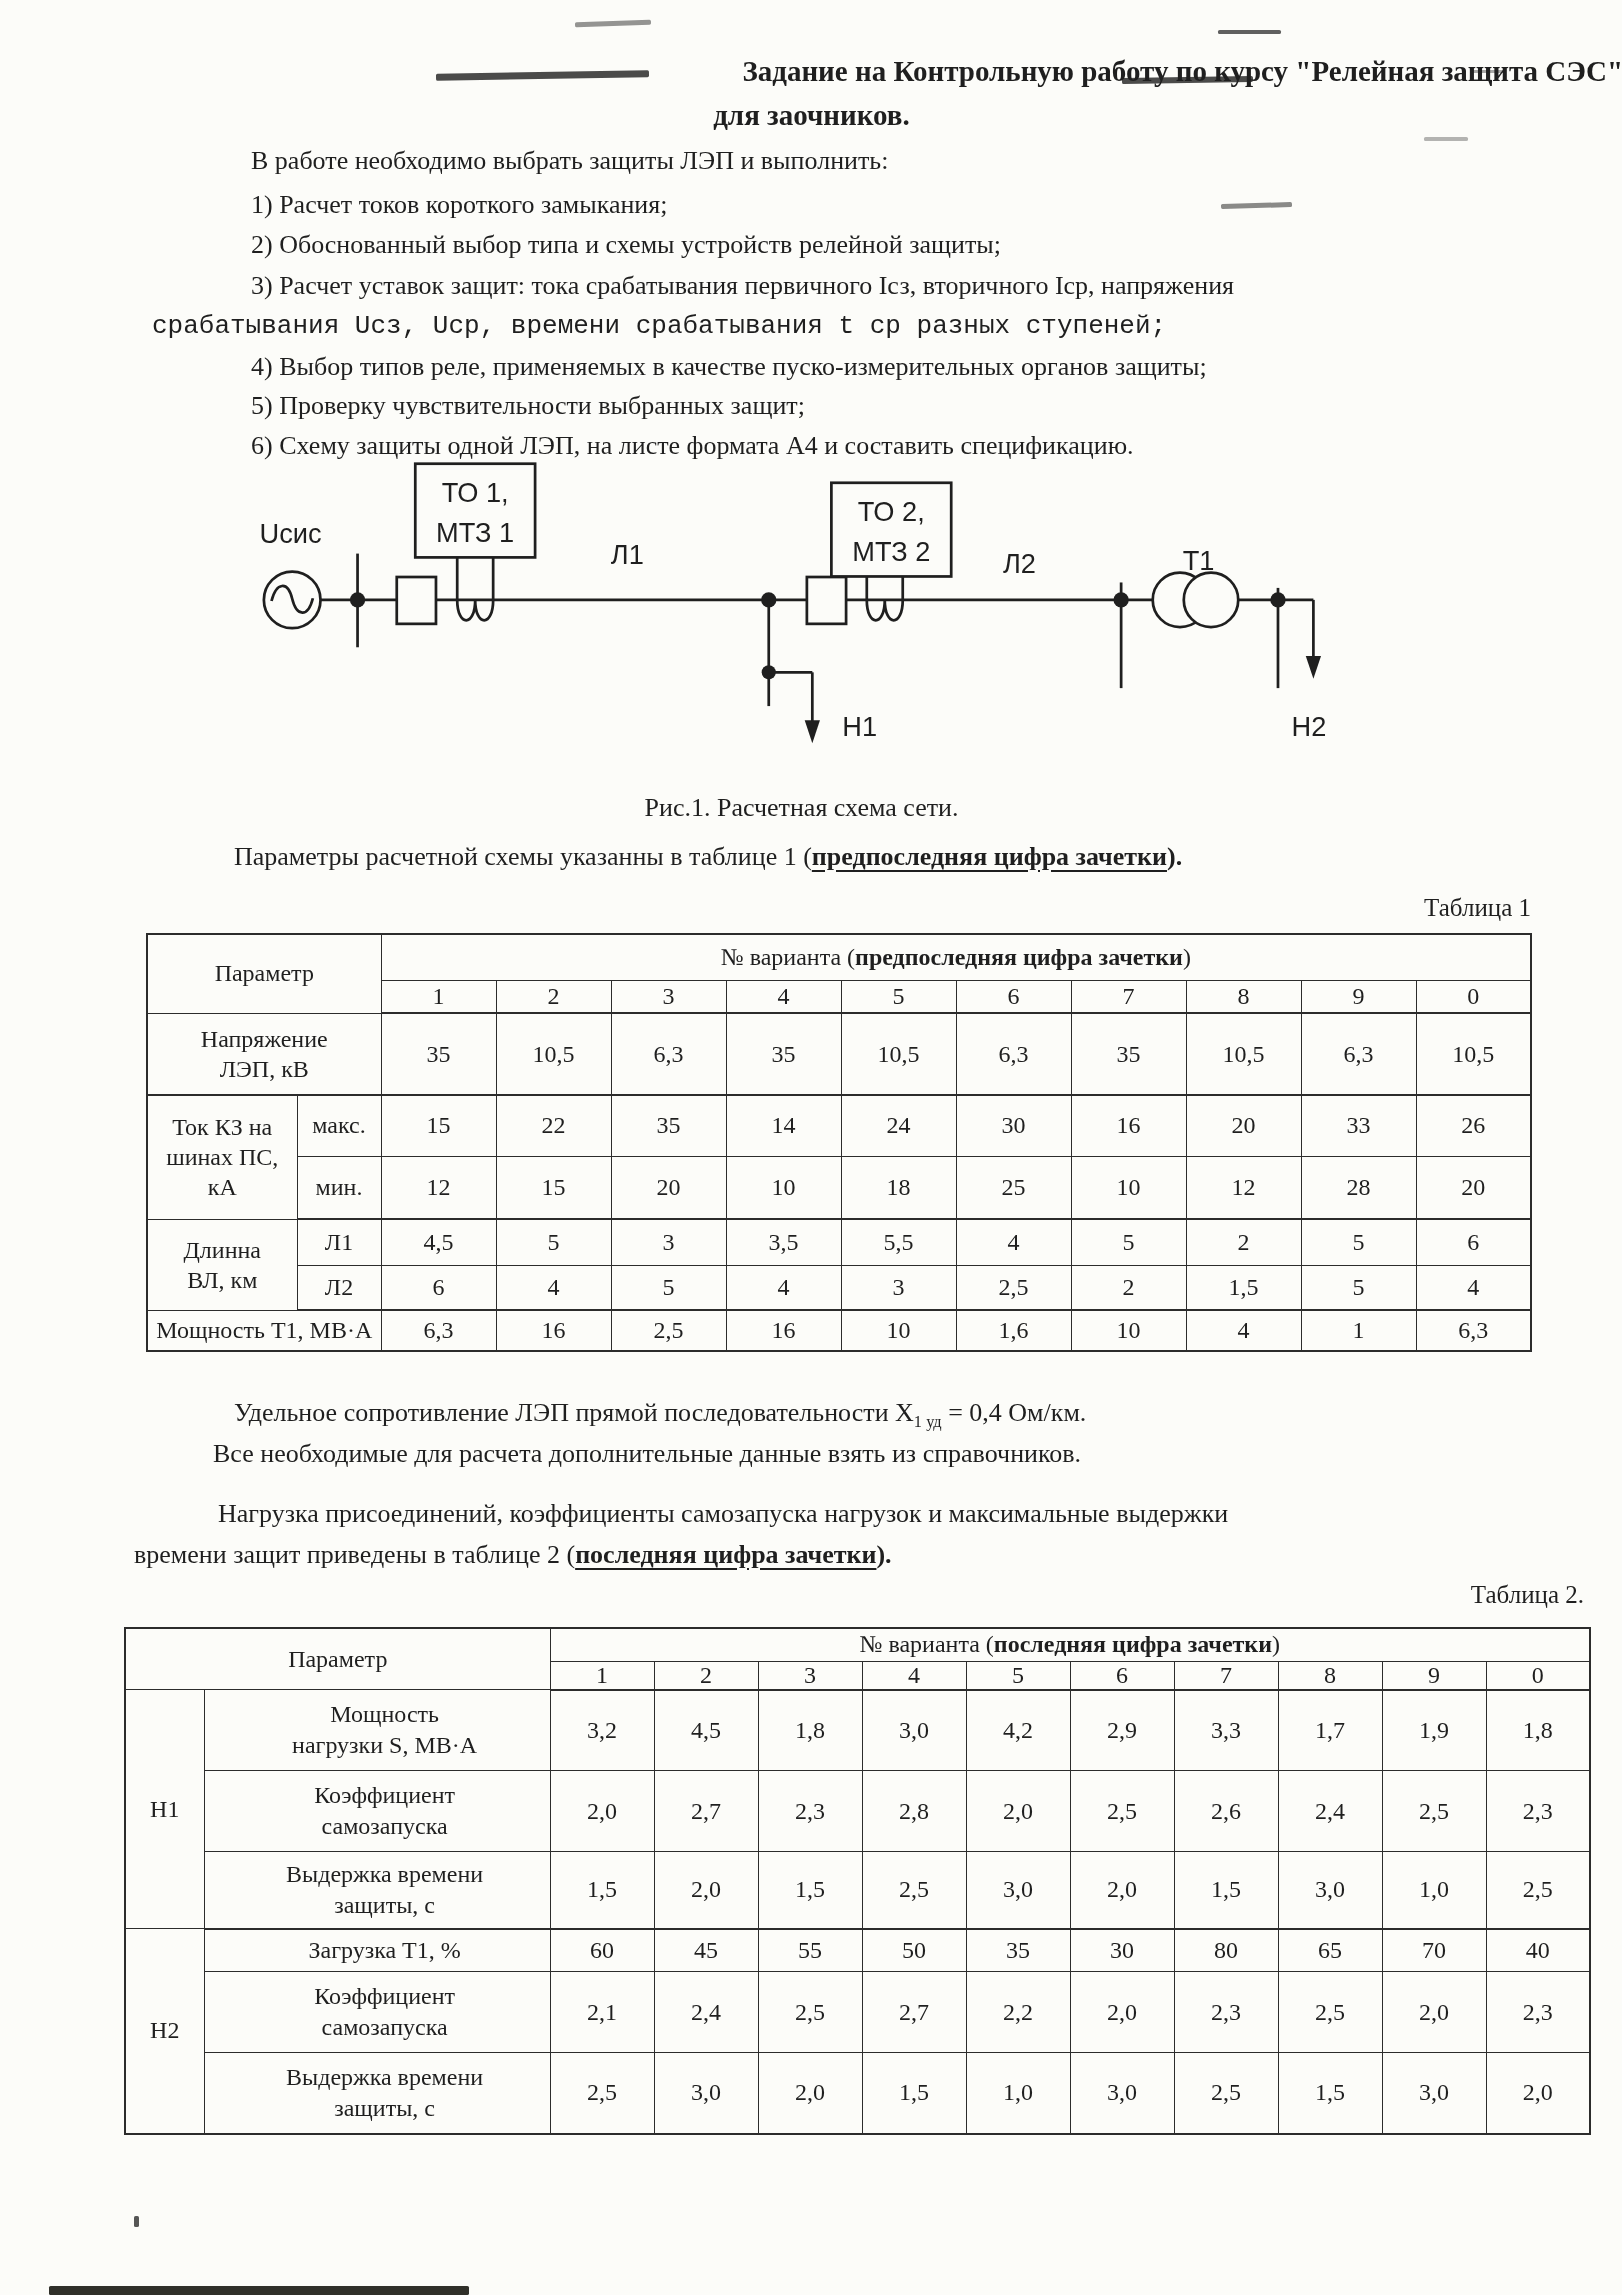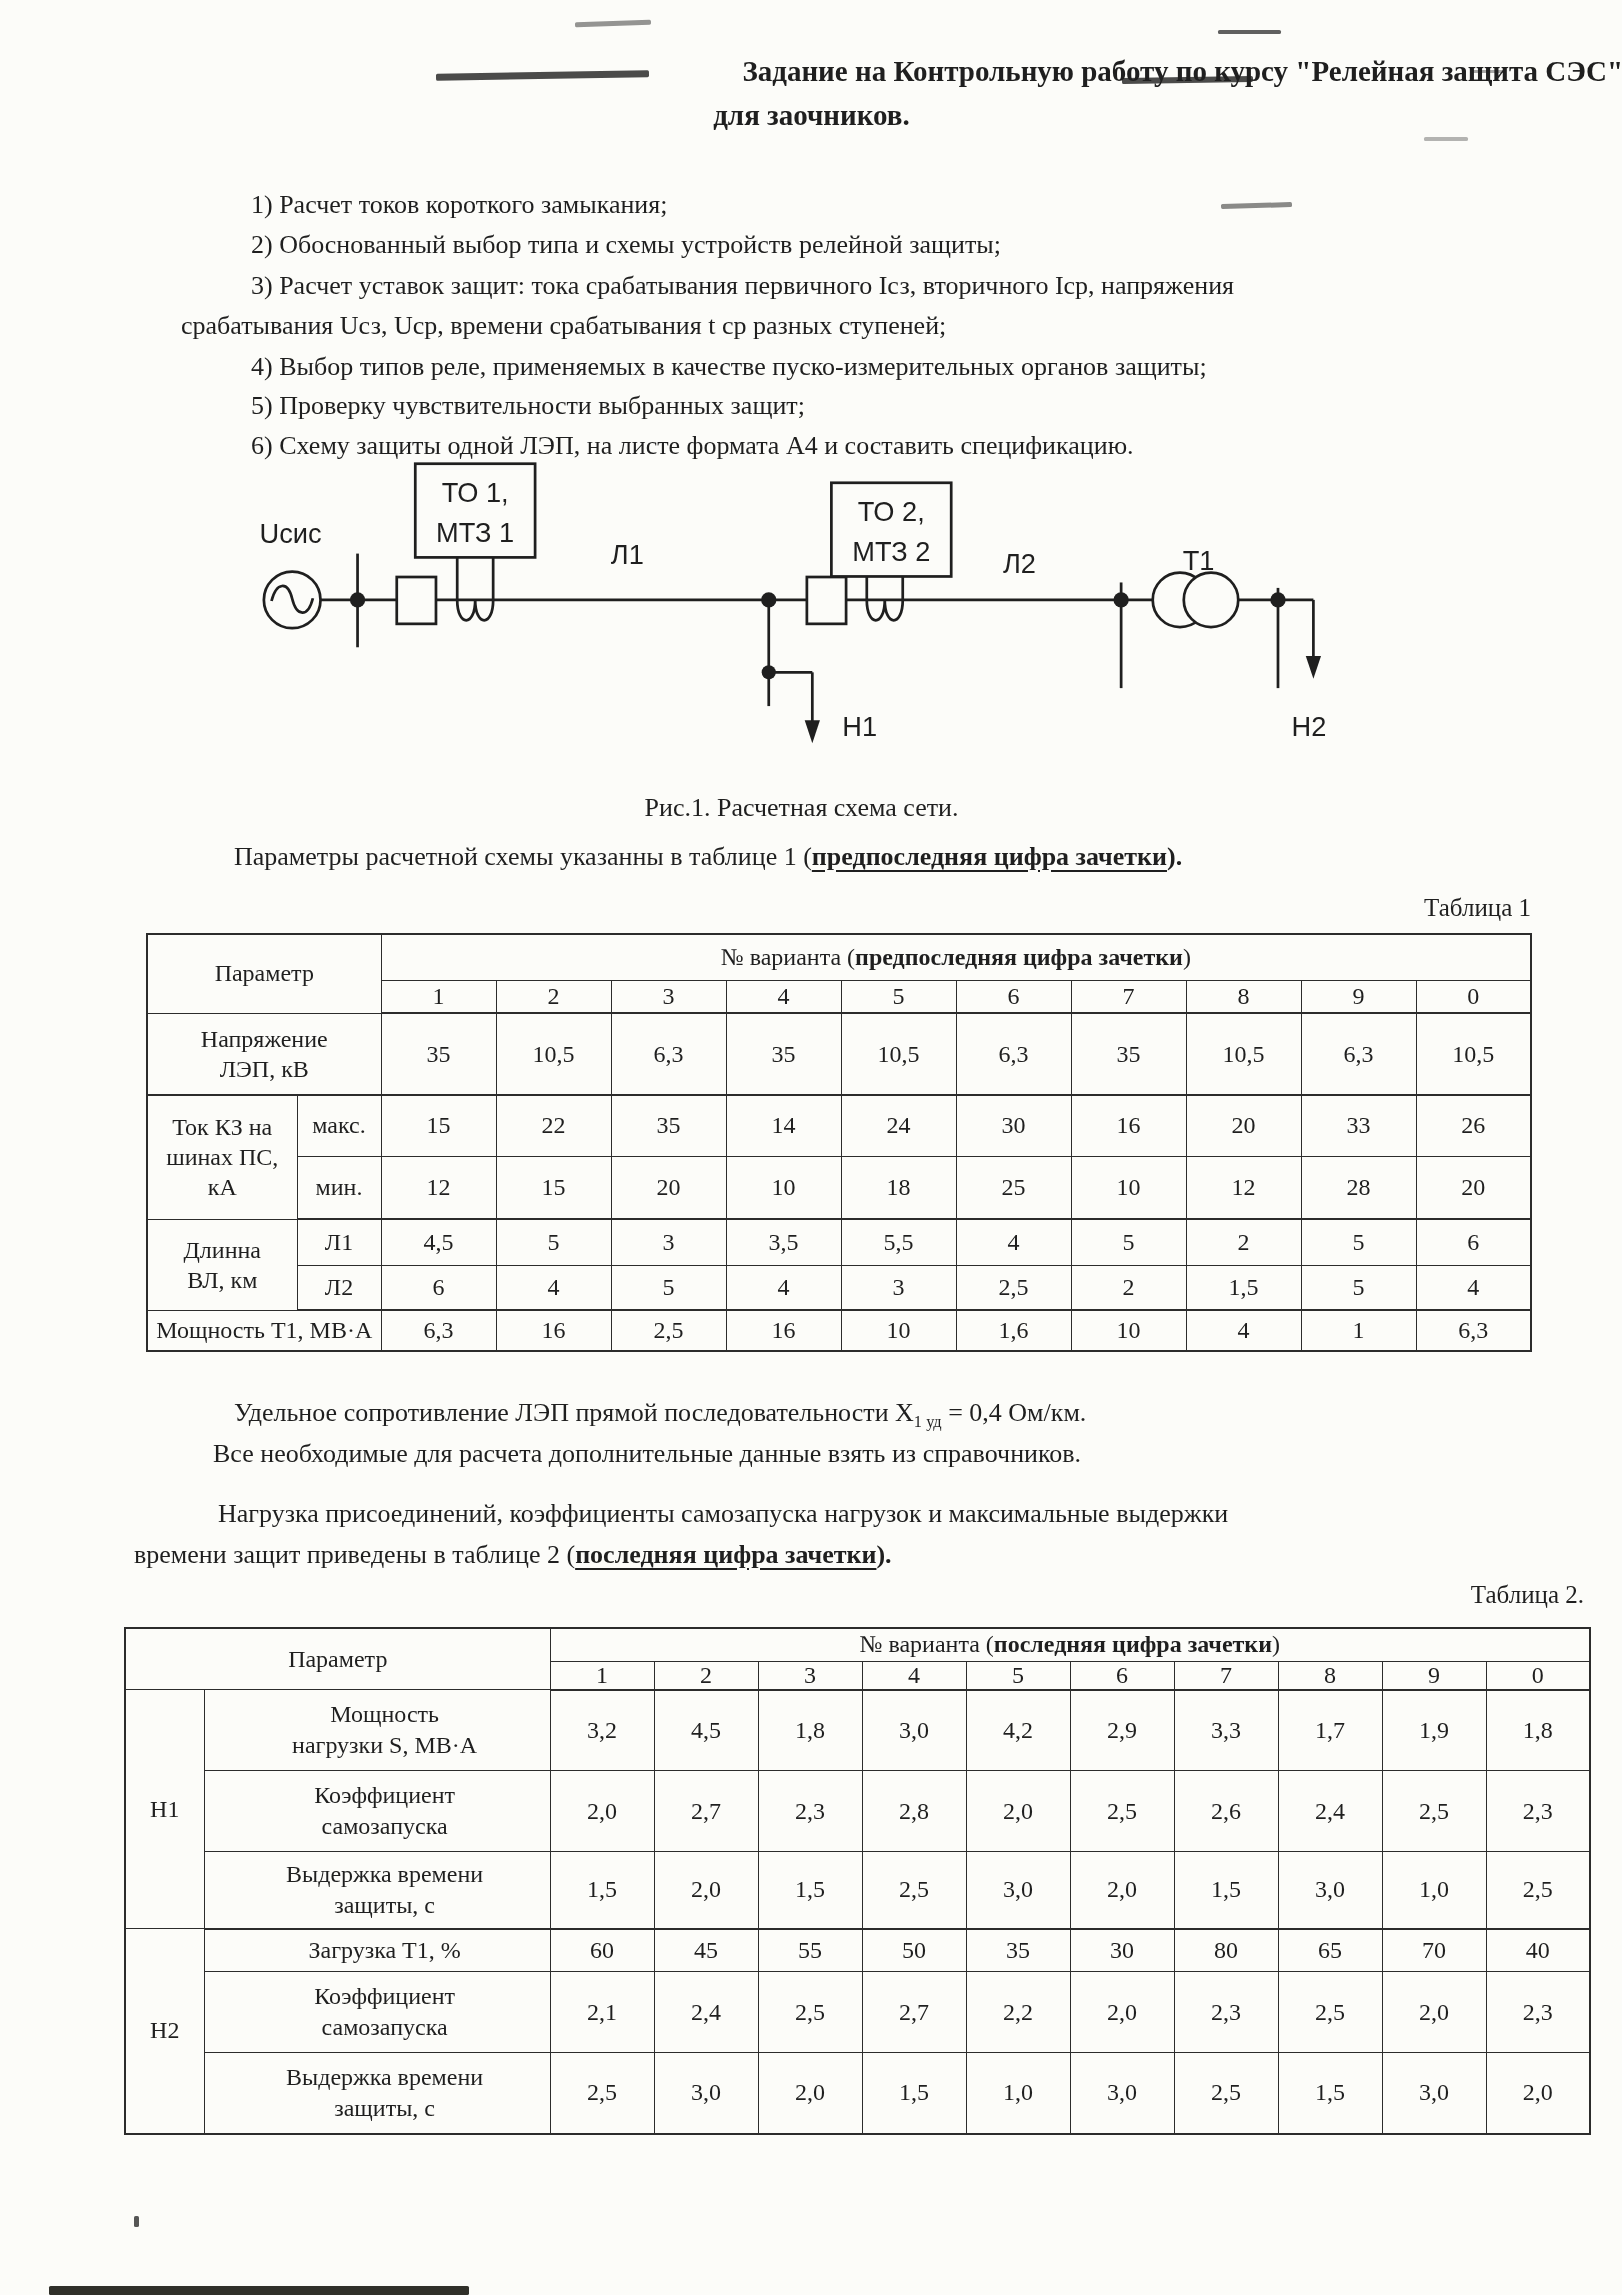--- a/index.html
+++ b/index.html
@@ -49,24 +49,25 @@
   <div class="art" style="left:1122px;top:77px;width:131px;height:6px;opacity:.85;transform:rotate(-1deg);"></div>
   <div class="art" style="left:1472px;top:70px;width:33px;height:3.3px;opacity:.4;"></div>
   <div class="art" style="left:1424px;top:137px;width:44px;height:4.4px;opacity:.35;"></div>
   <div class="art" style="left:1221px;top:203px;width:71px;height:4.9px;opacity:.55;transform:rotate(-1.5deg);"></div>
   <div class="art" style="left:134px;top:2216px;width:4.9px;height:11px;opacity:.8;"></div>
   <div class="art" style="left:49px;top:2286px;width:420px;height:9.3px;background:#30302a;"></div>
 
   <div class="t title" style="top:55px;left:0;text-align:right;">Задание на Контрольную работу по курсу "Релейная защита СЭС"</div>
   <div class="t title" style="top:99px;left:0;">для заочников.</div>
 
+  <div class="t" style="top:146px;left:251px;">В работе необходимо выбрать защиты ЛЭП и выполнить:</div>
   <div class="t" style="top:190px;left:251px;">1) Расчет токов короткого замыкания;</div>
   <div class="t" style="top:230px;left:251px;">2) Обоснованный выбор типа и схемы устройств релейной защиты;</div>
   <div class="t" style="top:271px;left:251px;">3) Расчет уставок защит:  тока срабатывания первичного Iсз, вторичного Iср, напряжения</div>
-  <div class="t" style="top:311px;left:181px;">срабатывания Uсз, Uср, времени срабатывания t ср разных ступеней;</div>
+  <div class="t" style="top:311px;left:152px;font-family:Liberation Mono, monospace;">срабатывания Uсз, Uср, времени срабатывания t ср разных ступеней;</div>
   <div class="t" style="top:352px;left:251px;">4) Выбор типов реле, применяемых в качестве пуско-измерительных органов защиты;</div>
   <div class="t" style="top:391px;left:251px;">5) Проверку чувствительности выбранных защит;</div>
   <div class="t" style="top:431px;left:251px;">6) Схему защиты одной ЛЭП, на листе формата А4 и составить спецификацию.</div>
 
   <svg style="position:absolute;left:229px;top:461px;" width="1232" height="305" viewBox="0 0 2260 560">
 
     <line class="stroke" x1="167" y1="255" x2="1990" y2="255"></line>
 
     <g>
       <circle class="wbox" cx="115" cy="255" r="52"></circle>

